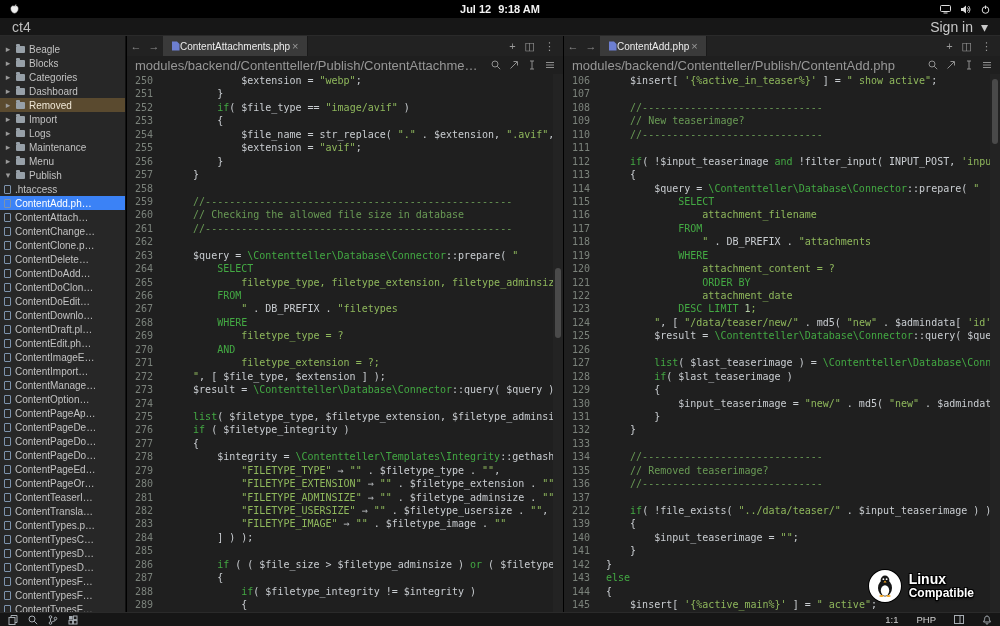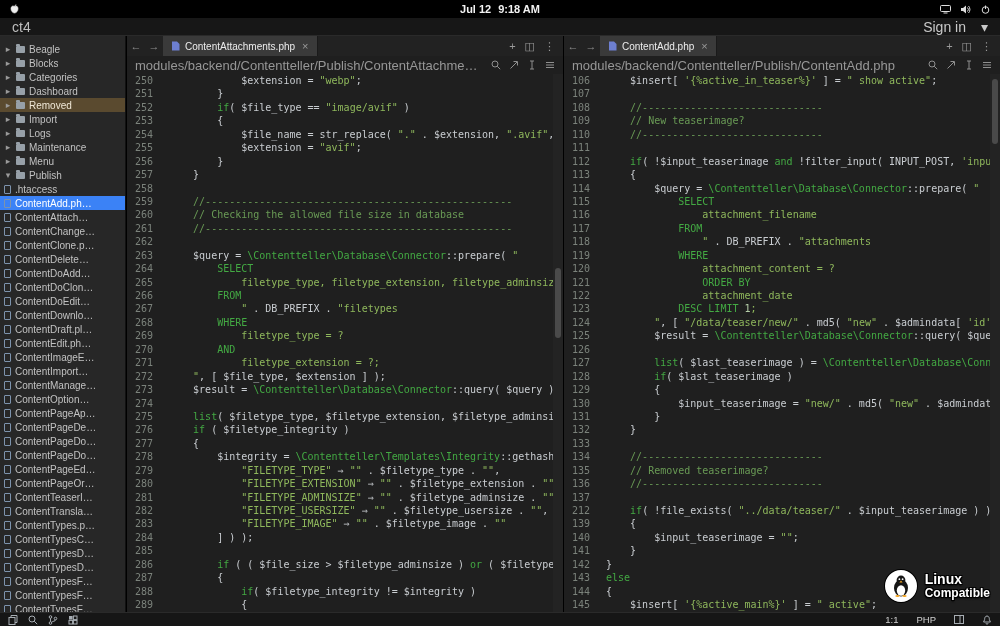--- a/index.html
+++ b/index.html
@@ -7,40 +7,40 @@
   .screen{position:relative;width:1000px;height:626px;display:flex;flex-direction:column;background:#1f1f1f}
 
   
   .menubar{height:18px;background:#000;color:#e9e9e9;display:flex;align-items:center;padding:0 10px;font-size:11px;flex:none;position:relative}
   .menubar .clock{position:absolute;left:50%;transform:translateX(-50%);display:flex;gap:7px;font-weight:bold;color:#f2f2f2}
   .mb-icons{margin-left:auto;display:flex;gap:10px;align-items:center;color:#ddd}
   .mb-icons svg,.menubar svg{display:block}
 
   
   .titlebar{height:18px;background:#171717;border-bottom:1px solid #2a2a2a;display:flex;align-items:center;color:#bdbdbd;font-size:14px;padding:0 12px;flex:none}
-  .signin{margin-left:auto;display:flex;align-items:center;gap:15px;color:#c9c9c9}
+  .signin{margin-left:auto;display:flex;align-items:center;gap:8px;color:#c9c9c9}
 
   
   .main{flex:1;display:flex;min-height:0}
   .sidebar{width:126px;flex:none;background:#272727;border-right:1px solid #111;overflow:hidden;padding-top:6px;font-size:10px;color:#c2c2c2}
   .sb-item{height:14px;display:flex;align-items:center;gap:4px;padding:0 4px;white-space:nowrap;overflow:hidden;cursor:pointer}
   .sb-item.file{}
   .sb-item.sel{background:#5a4a2f;color:#efe7d6}
   .sb-item.act{background:#3b82f6;color:#fff}
   .chev{width:8px;color:#9a9a9a;font-size:9px;flex:none;text-align:center}
   .fold-ico{width:9px;height:7px;background:#97a0a8;border-radius:1px;position:relative;flex:none;display:inline-block}
   .fold-ico::before{content:"";position:absolute;top:-2px;left:0;width:4px;height:2px;background:#97a0a8;border-radius:1px 1px 0 0}
   .file-ico{width:7px;height:9px;border:1px solid #7d93ad;border-radius:1px;flex:none;display:inline-block}
   .sb-label{overflow:hidden;text-overflow:clip;white-space:nowrap}
 
   
   .pane{flex:1;min-width:0;display:flex;flex-direction:column;border-left:1px solid #000;background:#1f1f1f}
   .tabbar{height:20px;background:#222;display:flex;align-items:stretch;color:#aaa;flex:none;font-size:10px}
   .navbtn{width:18px;display:flex;align-items:center;justify-content:center;color:#8f8f8f;cursor:pointer;font-size:11px}
-  .tab{background:#3a3a3a;display:flex;align-items:center;gap:5px;padding:0 8px;color:#ececec;cursor:pointer;border-right:1px solid #1a1a1a}
+  .tab{background:#3a3a3a;display:flex;align-items:center;padding:0 8px;color:#ececec;cursor:pointer;border-right:1px solid #1a1a1a}
   .tab-ico{flex:none;display:flex}
   .tab-close{color:#9a9a9a;font-size:11px;margin-left:2px;cursor:pointer}
   .tab-actions{margin-left:auto;display:flex;align-items:center;gap:9px;padding:0 8px;color:#9a9a9a}
   .tab-actions span{cursor:pointer;font-size:11px}
 
   .crumbbar{height:18px;display:flex;align-items:center;padding:0 8px;font-size:13px;color:#979797;background:#1f1f1f;flex:none}
   .crumb-text{white-space:nowrap;overflow:hidden;text-overflow:ellipsis;cursor:pointer}
   .crumb-actions{margin-left:auto;display:flex;gap:8px;align-items:center;color:#8f8f8f;flex:none;padding-left:8px}
   .crumb-actions svg{display:block;cursor:pointer}
 
@@ -58,21 +58,21 @@
   .thumb{position:absolute;left:2px;right:2px;background:#4a4a4a;border-radius:3px}
 
   
   .statusbar{height:14px;background:#161616;border-top:1px solid #2a2a2a;display:flex;align-items:center;padding:0 8px;font-size:9.5px;color:#a7adb3;flex:none}
   .sb-left{display:flex;gap:10px;align-items:center}
   .sb-right{margin-left:auto;display:flex;gap:18px;align-items:center}
   .sb-right .txt{color:#cfcfcf;cursor:pointer}
   .statusbar svg{display:block;cursor:pointer}
 
   
-  .badge{position:absolute;right:10px;bottom:24px;display:flex;align-items:center;gap:8px;z-index:5}
+  .badge{position:absolute;right:26px;bottom:24px;display:flex;align-items:center;gap:8px;z-index:5}
   .badge-circle{width:32px;height:32px;border-radius:50%;background:#fff;border:2px solid #fff;box-shadow:0 0 0 1px #000;display:flex;align-items:center;justify-content:center}
   .badge-text{color:#fff;font-weight:bold;line-height:1.05;text-shadow:1px 1px 0 #000,-1px -1px 0 #000,1px -1px 0 #000,-1px 1px 0 #000,0 2px 2px rgba(0,0,0,.8)}
   .badge-text .l1{font-size:14px}
   .badge-text .l2{font-size:12px}
 </style>
 </head>
 <body>
 
 <div class="screen">
 

